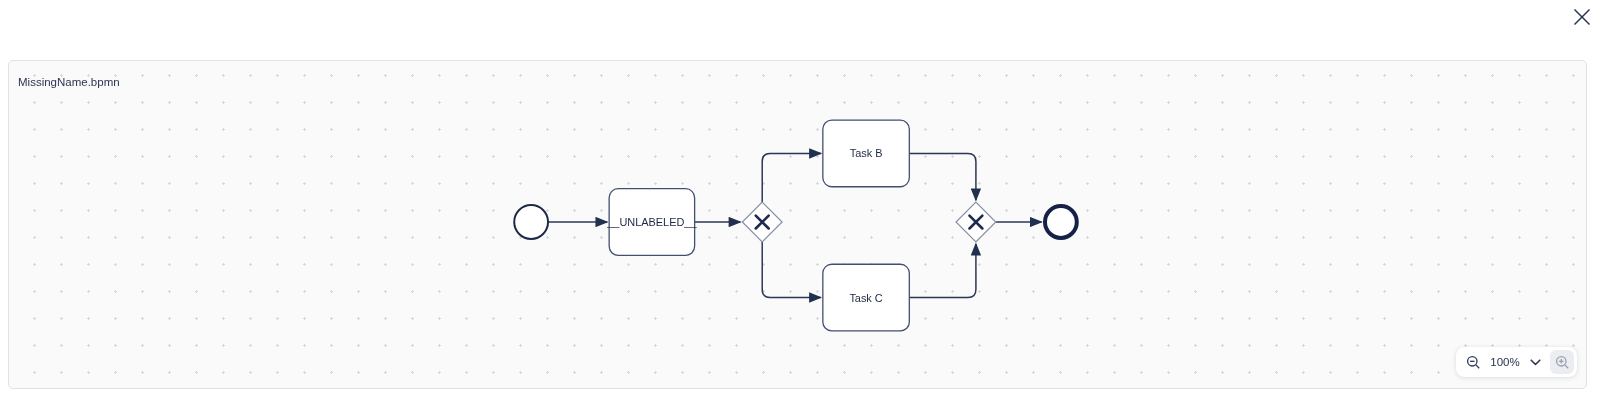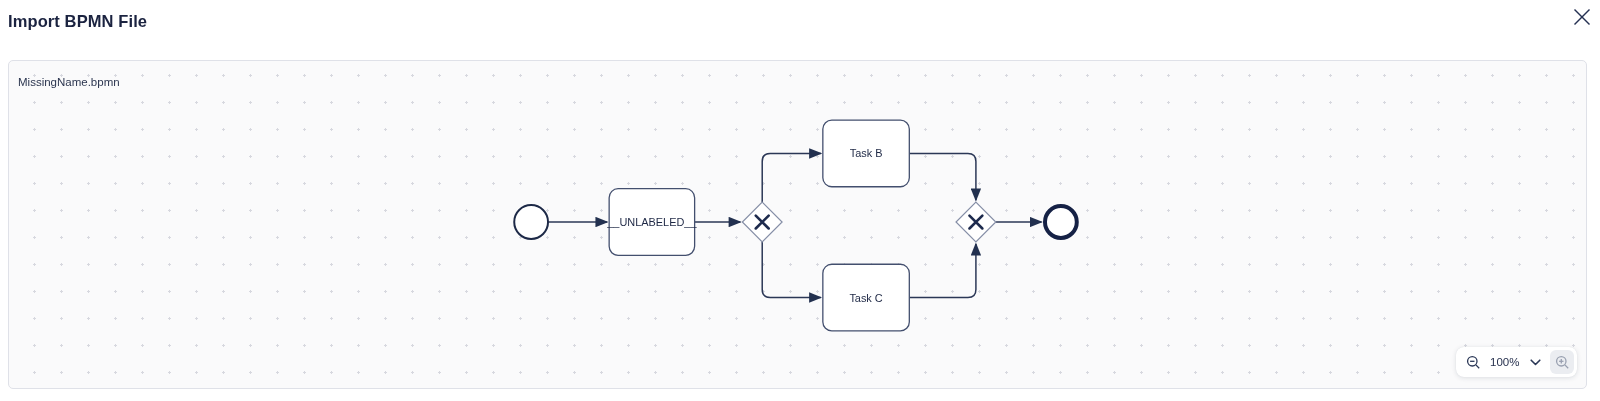--- a/index.html
+++ b/index.html
@@ -71,34 +71,33 @@
     border-radius: 8px;
     box-shadow: 0 1px 5px rgba(20,30,60,0.12), 0 0 1px rgba(20,30,60,0.10);
   }
   .pill-btn {
     background: transparent; border: none; cursor: pointer;
     display: flex; align-items: center; justify-content: center;
     padding: 0; height: 24px;
   }
   .zoom-level {
     font-size: 11.5px; font-weight: 500; color: #28324f;
-    margin: 0 7px 0 9px; min-width: 30px; 
+    margin: 0 7px 0 9px; min-width: 30px; text-align: center;
   }
   .chevron-btn { width: 16px; margin-right: 7px; }
   .zoom-in-btn {
     width: 24px; height: 24px;
     background: #ebedf1; border: none; border-radius: 6px;
     cursor: pointer; display: flex; align-items: center; justify-content: center;
   }
 </style>
 </head>
 <body>
 
 <div class="dialog-header">
-  <h1 class="dialog-title">Import BPMN File</h1>
   <button class="close-btn">
     <svg width="20" height="20" viewBox="0 0 20 20">
       <line x1="2.5" y1="2.5" x2="17.5" y2="17.5" stroke="#253052" stroke-width="1.4"></line>
       <line x1="17.5" y1="2.5" x2="2.5" y2="17.5" stroke="#253052" stroke-width="1.4"></line>
     </svg>
   </button>
 </div>
 
 <div class="bpmn-canvas">
   <div class="file-label">MissingName.bpmn</div>

